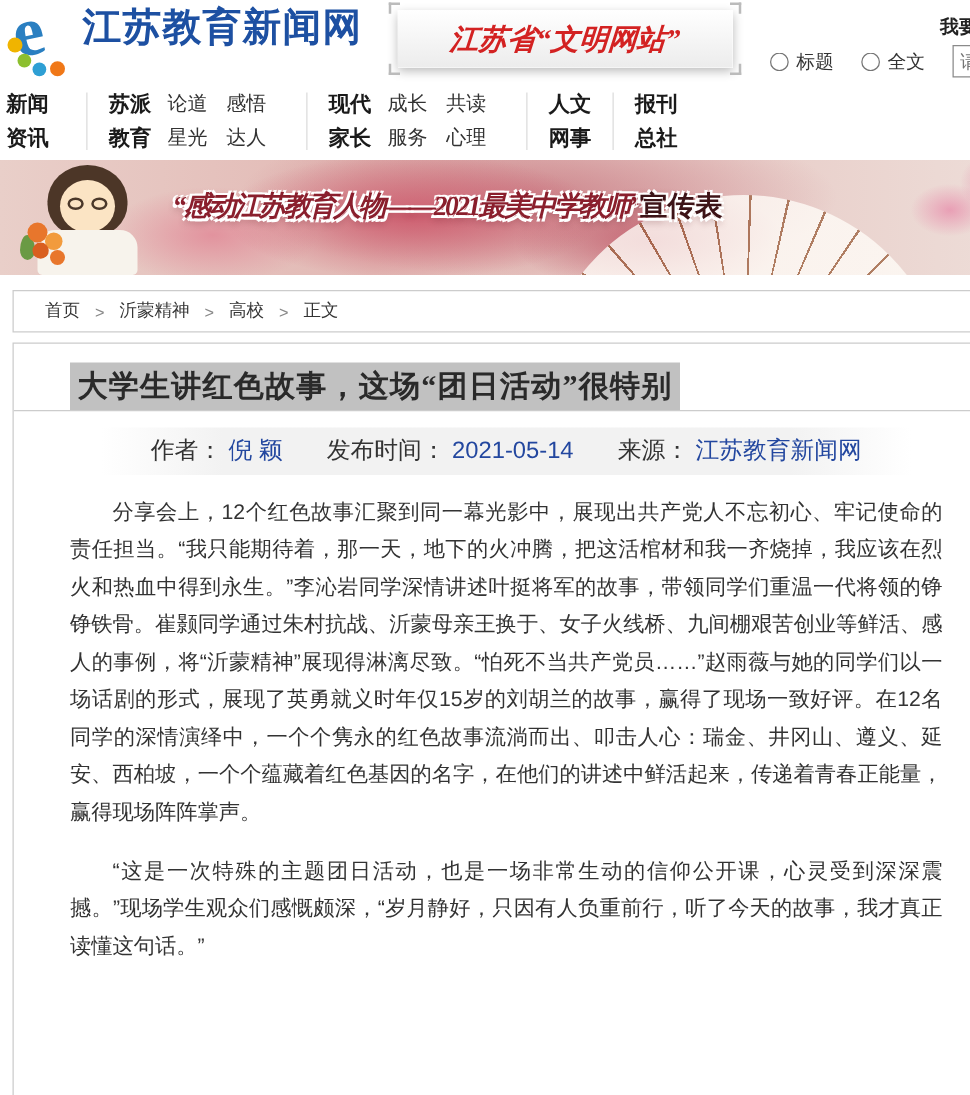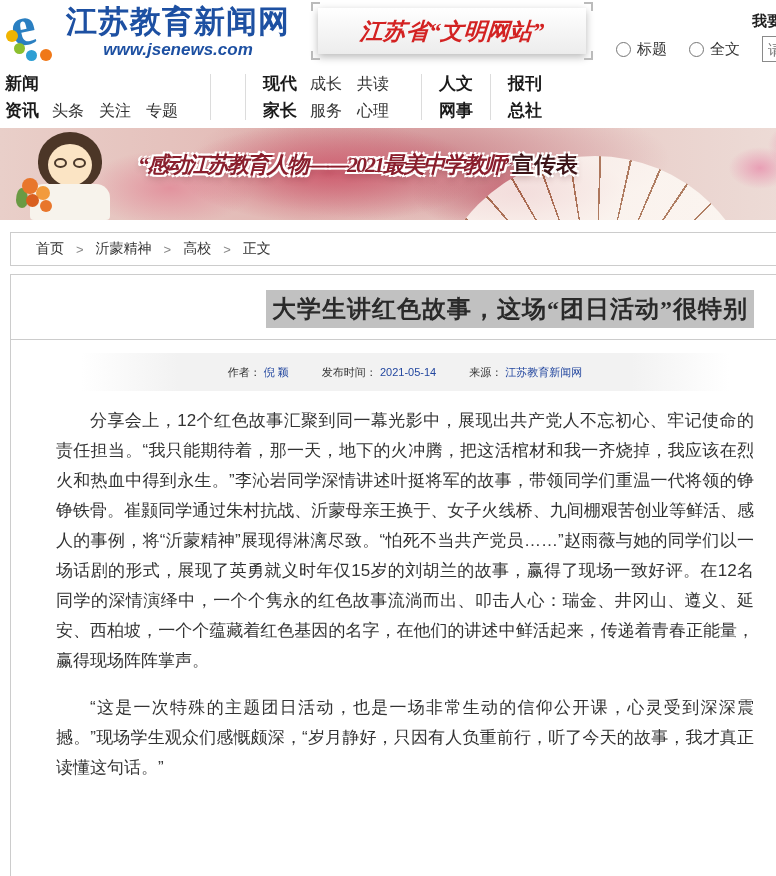--- a/index.html
+++ b/index.html
@@ -48,21 +48,21 @@
   .corner.br { right: -7px; bottom: -6px; border-right: 2px solid #bbb; border-bottom: 2px solid #bbb; }
 
   .contribute { position: absolute; left: 752px; top: 12px; font-size: 15px; font-weight: bold; color: #222; cursor: pointer; white-space: nowrap; }
   .search-row { position: absolute; left: 616px; top: 36px; display: flex; align-items: center; }
   .search-row label { display: flex; align-items: center; font-size: 15px; color: #333; margin-right: 22px; cursor: pointer; }
   .search-row input[type="radio"] { width: 15px; height: 15px; margin-right: 6px; }
   .search-input { width: 140px; height: 26px; border: 1px solid #8a8a8a; font-size: 15px; padding: 2px 5px; color: #444; font-family: "Liberation Sans", sans-serif; }
 
   
   .navbar { height: 62px; display: flex; align-items: center; padding-left: 5px; background: #fff; }
-  .nav-group { display: flex; align-items: flex-end; }
+  .nav-group { display: flex; align-items: flex-start; }
   .nav-title { font-size: 17px; font-weight: bold; color: #1a1a1a; line-height: 27px; text-align: center; cursor: pointer; white-space: nowrap; }
   .nav-links { margin-left: 13px; }
   .nav-row { display: flex; }
   .nav-link { font-size: 16px; color: #333; line-height: 27px; margin-right: 15px; cursor: pointer; white-space: nowrap; }
   .nav-div { width: 1px; height: 46px; background: #dcdcdc; margin: 0 17px; }
 
   
   .hero {
     position: relative; height: 92px; width: 1000px; overflow: hidden; cursor: pointer;
     background-color: #efe2de;
@@ -109,31 +109,31 @@
   }
   .crumb-box .sep { color: #888; margin: 0 12px; font-size: 13px; }
   .crumb-link { cursor: pointer; }
 
   
   .article-box {
     margin: 8px 0 0 10px; width: 790px; min-height: 640px;
     border: 1px solid #ccc; background: #fff;
     padding: 13px 45px 60px;
   }
-  .art-title { text-align: right; margin-bottom: 11px; }
+  .art-title { text-align: left; }
   .art-title .hl {
     display: inline-block; background: #c1c1c1; padding: 3px 6px;
     font-family: "Liberation Serif", serif; font-size: 24px; font-weight: 600;
     color: #2a2a2a; letter-spacing: 1px;
   }
   .title-rule { border-bottom: 1px solid #ccc; margin: 0 -45px; }
   .meta {
     margin: 13px 25px 0; height: 38px; line-height: 38px; text-align: center;
     background: linear-gradient(90deg, rgba(242,242,242,0) 0%, #f2f2f2 15%, #f2f2f2 85%, rgba(242,242,242,0) 100%);
-    font-size: 11px; color: #333; white-space: nowrap;
+    font-size: 19px; color: #333; white-space: nowrap;
   }
   .meta .lbl { color: #333; }
   .meta .val { color: #23479f; margin-right: 30px; }
   .meta .val:last-child { margin-right: 0; }
   .art-body { margin-top: 10px; }
   .art-body p {
     font-size: 17px; line-height: 30px; color: #333;
     text-indent: 2em; margin: 15px 0 17px; text-align: justify;
   }
   .lead { font-weight: bold; }
@@ -147,21 +147,20 @@
     <div class="logo-block">
       <div class="logo-e">
         <span class="eglyph">e</span>
         <span class="dot d1"></span>
         <span class="dot d2"></span>
         <span class="dot d3"></span>
         <span class="dot d4"></span>
       </div>
       <div class="logo-text">
         <div class="site-name">江苏教育新闻网</div>
-        <div class="site-url">www.jsenews.com</div>
       </div>
     </div>
 
     <div class="civ-banner">
       <span class="corner tl"></span>
       <span class="corner tr"></span>
       <span class="corner bl"></span>
       <span class="corner br"></span>
       <div class="civ-inner">
         <span class="civ-text">江苏省“文明网站”</span>
@@ -183,29 +182,40 @@
     </div>
   </header>
 
   <nav class="navbar">
     <div class="nav-group">
       <div class="nav-title">
         <div>新闻</div>
         <div>资讯</div>
       </div>
       <div class="nav-links">
+      </div>
+    </div>
+    <div class="nav-div"></div>
+
+    <div class="nav-group">
+      <div class="nav-title">
+        <div>苏派</div>
+        <div>教育</div>
+      </div>
+      <div class="nav-links">
         <div class="nav-row">
-          <span class="nav-link">头条</span>
-          <span class="nav-link">关注</span>
-          <span class="nav-link">专题</span>
+          <span class="nav-link">论道</span>
+          <span class="nav-link">感悟</span>
         </div>
-      </div>
-    </div>
-    <div class="nav-div"></div>
-
+        <div class="nav-row">
+          <span class="nav-link">星光</span>
+          <span class="nav-link">达人</span>
+        </div>
+      </div>
+    </div>
     <div class="nav-div"></div>
 
     <div class="nav-group">
       <div class="nav-title">
         <div>现代</div>
         <div>家长</div>
       </div>
       <div class="nav-links">
         <div class="nav-row">
           <span class="nav-link">成长</span>

